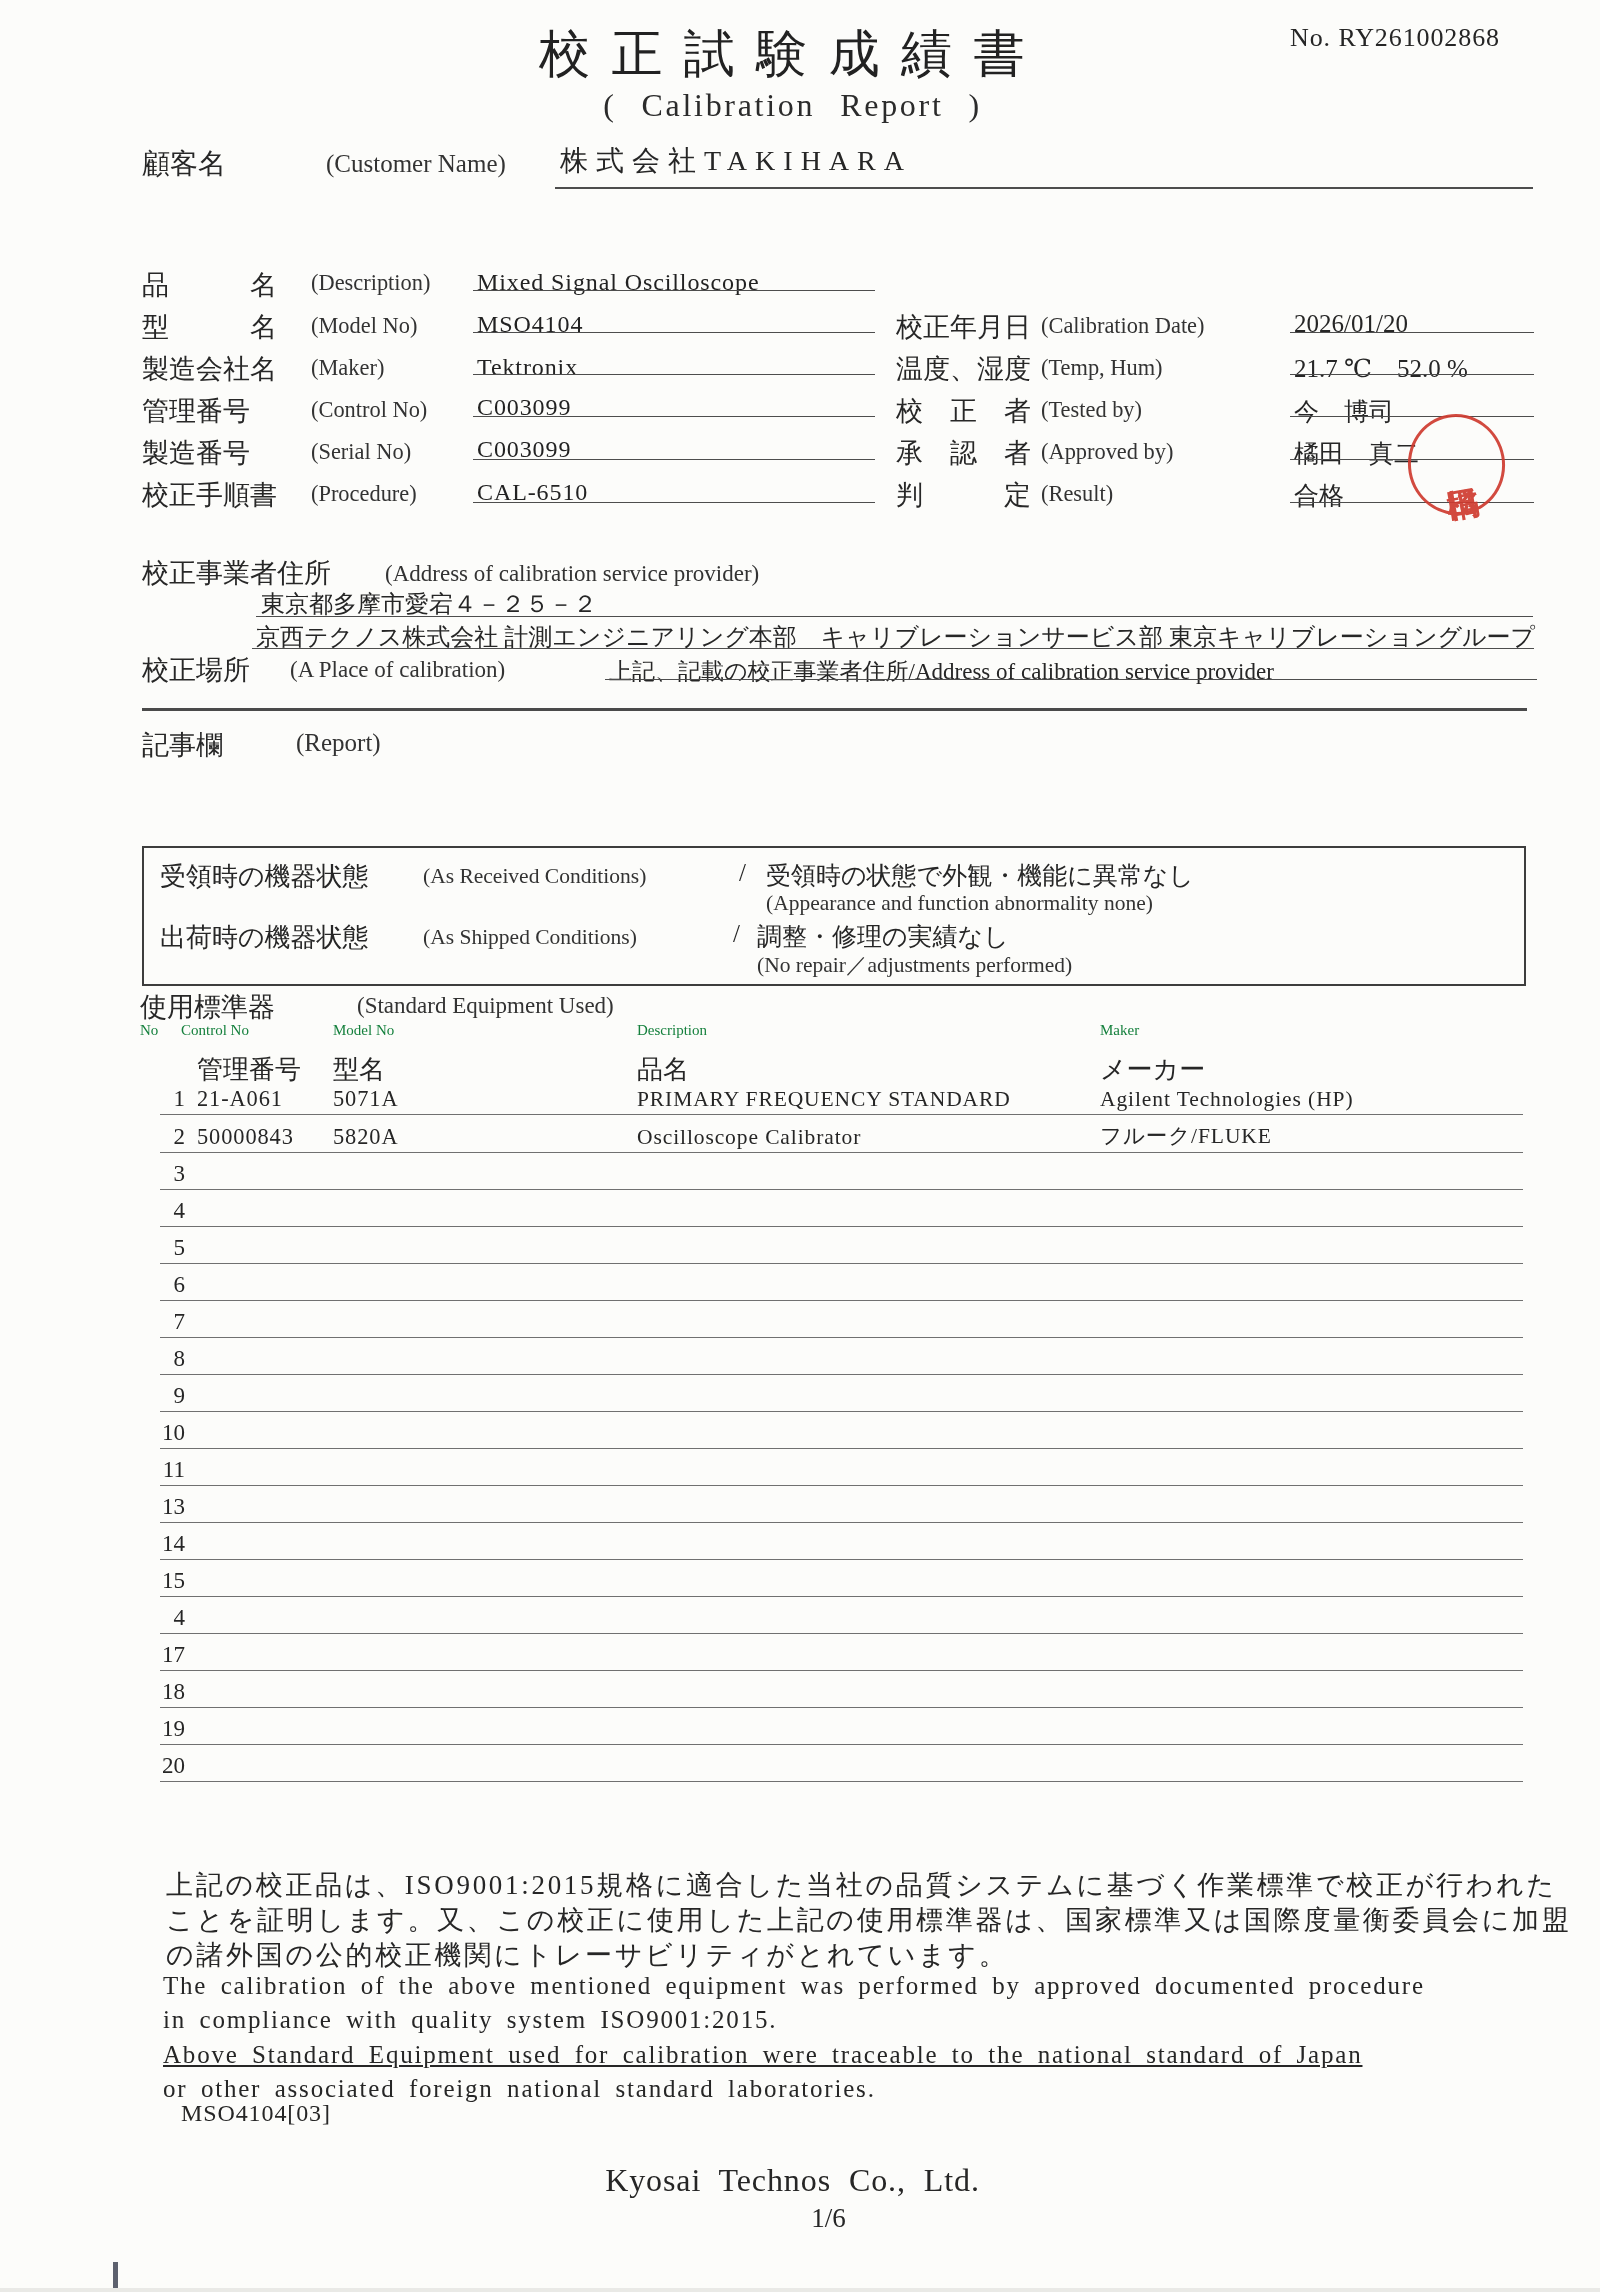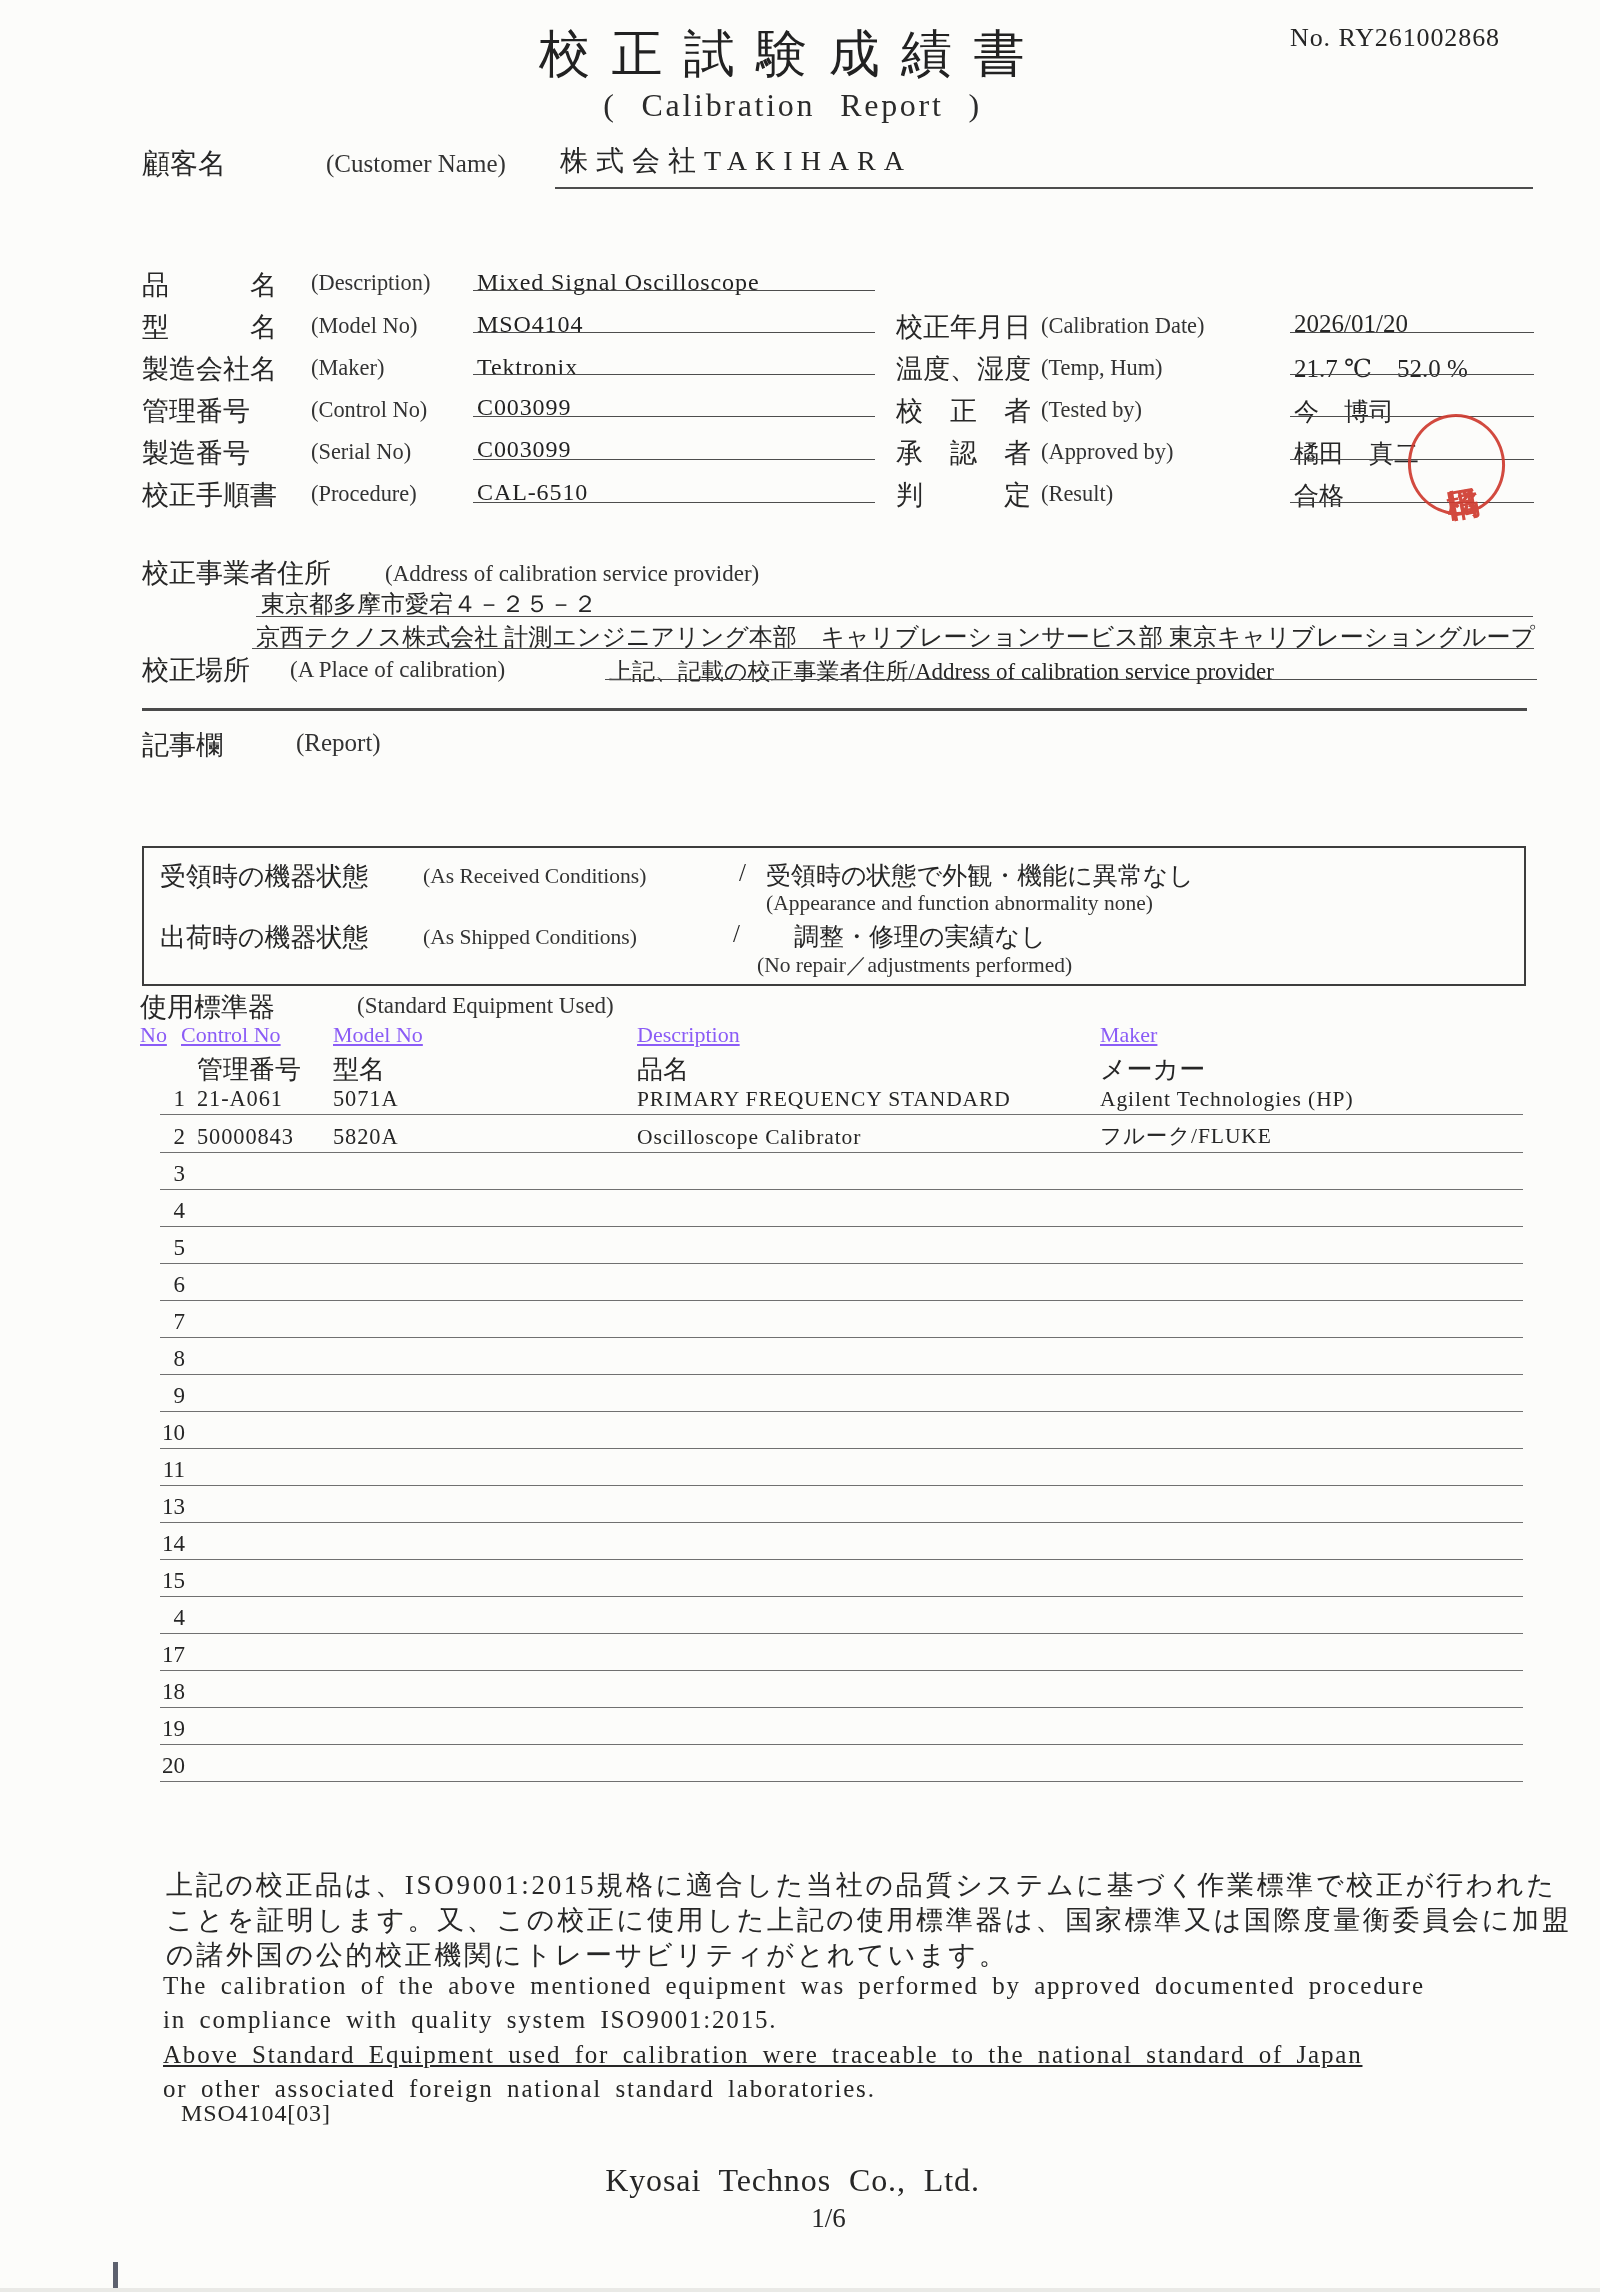--- a/index.html
+++ b/index.html
@@ -49,21 +49,21 @@
   .cond-box{left:142px;top:846px;width:1380px;height:136px;border:2.7px solid #3d3d3d;background:transparent;}
   .cond-box .abs{position:absolute;}
   .cb-lbl{font-size:26px;}
   .cb-en{font-size:21.5px;color:#333;}
   .cb-val{font-size:25px;}
   
   .eq-title{left:140px;top:989px;}
   .eq-title-en{left:357px;top:993px;font-size:23px;}
   .eq-head{position:absolute;left:140px;width:1383px;}
   .eq-head span{position:absolute;white-space:nowrap;}
-  .h-en{font-size:22px;color:#8b5cf6;text-decoration:underline;}
+  .h-en{font-size:15px;color:#15803d;}
   .h-jp{font-size:26px;}
   .col-no{left:0;}
   .col-control{left:57px;}
   .col-control-en{left:41px;}
   .col-model{left:193px;}
   .col-desc{left:497px;}
   .col-maker{left:960px;}
   .eq-rows{position:absolute;left:140px;top:1084px;width:1383px;}
   .eq-row{position:relative;height:37px;}
   .eq-row:nth-of-type(1){height:31px;}
@@ -185,21 +185,21 @@
 
   <div class="abs cond-box">
     <span class="abs cb-lbl" style="left:16px;top:10.7px;">受領時の機器状態</span>
     <span class="abs cb-en" style="left:279px;top:16px;">(As Received Conditions)</span>
     <span class="abs cb-val" style="left:595px;top:10.7px;">/</span>
     <span class="abs cb-val" style="left:622px;top:10.7px;">受領時の状態で外観・機能に異常なし</span>
     <span class="abs cb-en" style="left:622px;top:43px;">(Appearance and function abnormality none)</span>
     <span class="abs cb-lbl" style="left:16px;top:72px;">出荷時の機器状態</span>
     <span class="abs cb-en" style="left:279px;top:77px;">(As Shipped Conditions)</span>
     <span class="abs cb-val" style="left:589px;top:72px;">/</span>
-    <span class="abs cb-val" style="left:613px;top:72px;margin-left:37px;">調整・修理の実績なし</span>
+    <span class="abs cb-val" style="left:613px;top:72px;">調整・修理の実績なし</span>
     <span class="abs cb-en" style="left:613px;top:102px;">(No repair／adjustments performed)</span>
   </div>
 
   <div class="abs lb-jp eq-title">使用標準器</div>
   <div class="abs lb-en eq-title-en">(Standard Equipment Used)</div>
 
   <div class="eq-head" style="top:1022px;">
     <span class="h-en col-no">No</span>
     <span class="h-en col-control-en">Control No</span>
     <span class="h-en col-model">Model No</span>

